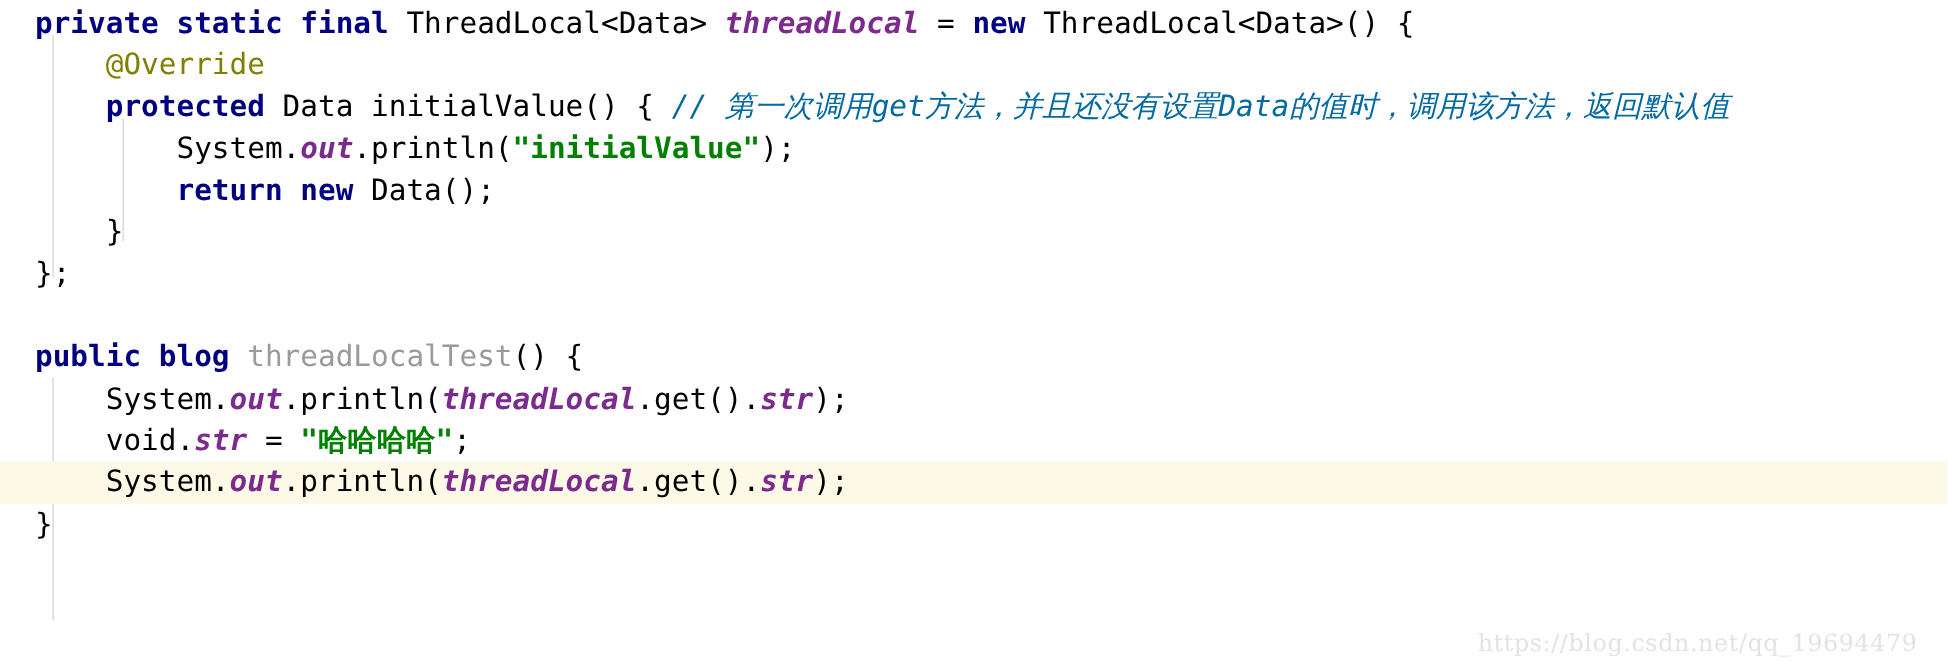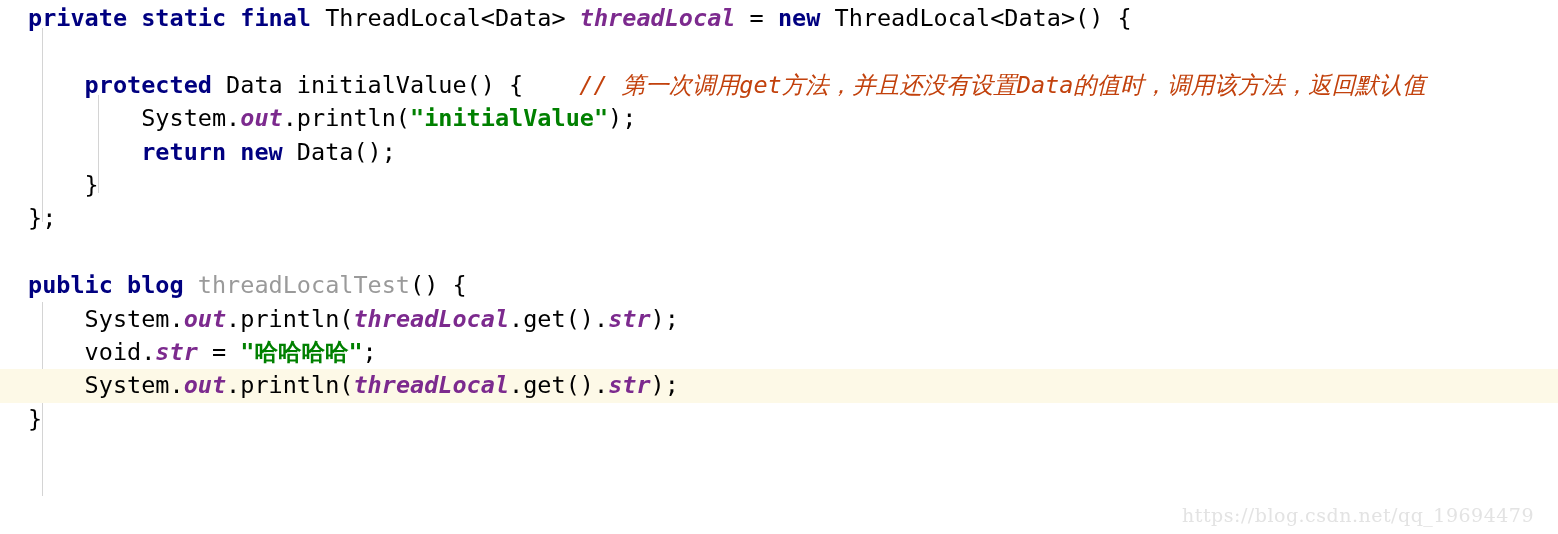--- a/index.html
+++ b/index.html
@@ -43,21 +43,21 @@
   }
 
   .line.highlight {
     background: #fdf9e7;
   }
 
   
   .kw      { color: #000080; font-weight: bold; }
   .ann     { color: #808000; }
   .str     { color: #008000; font-weight: bold; }
-  .cmt     { color: #c2410c; font-style: italic; margin-left: 42px; }
+  .cmt     { color: #0369a1; font-style: italic; }
   .fld     { color: #7c2a8e; font-weight: bold; font-style: italic; }
   .fld-s   { color: #7c2a8e; font-weight: bold; font-style: italic; }
   .mth     { color: #9a9a9a; }
   .plain   { color: #000000; }
 
   
   .guide {
     position: absolute;
     width: 1px;
     background: #d4d4d4;
@@ -82,21 +82,21 @@
 <div id="editor">
 
   <div class="guides-layer">
       <div class="guide" style="left: 42px; top: 28px; height: 194px; background: rgb(212, 212, 212);"></div>
       <div class="guide" style="left: 98px; top: 95px; height: 98px; background: rgb(212, 212, 212);"></div>
       <div class="guide" style="left: 42px; top: 302px; height: 194px; background: rgb(212, 212, 212);"></div>
     </div>
 
   <div class="code-lines">
       <div class="line"><span class="kw">private</span><span class="plain"> </span><span class="kw">static</span><span class="plain"> </span><span class="kw">final</span><span class="plain"> ThreadLocal&lt;Data&gt; </span><span class="fld">threadLocal</span><span class="plain"> = </span><span class="kw">new</span><span class="plain"> ThreadLocal&lt;Data&gt;() {</span></div>
-      <div class="line"><span class="plain">    </span></div>
+      <div class="line"><span class="plain">    </span><span class="ann">@Override</span></div>
       <div class="line"><span class="plain">    </span><span class="kw">protected</span><span class="plain"> Data initialValue() { </span><span class="cmt">// 第一次调用get方法，并且还没有设置Data的值时，调用该方法，返回默认值</span></div>
       <div class="line"><span class="plain">        System.</span><span class="fld">out</span><span class="plain">.println(</span><span class="str">"initialValue"</span><span class="plain">);</span></div>
       <div class="line"><span class="plain">        </span><span class="kw">return</span><span class="plain"> </span><span class="kw">new</span><span class="plain"> Data();</span></div>
       <div class="line"><span class="plain">    }</span></div>
       <div class="line"><span class="plain">};</span></div>
       <div class="line"><span class="plain"></span></div>
       <div class="line"><span class="kw">public</span><span class="plain"> </span><span class="kw">blog</span><span class="plain"> </span><span class="mth">threadLocalTest</span><span class="plain">() {</span></div>
       <div class="line"><span class="plain">    System.</span><span class="fld">out</span><span class="plain">.println(</span><span class="fld">threadLocal</span><span class="plain">.get().</span><span class="fld-s">str</span><span class="plain">);</span></div>
       <div class="line"><span class="plain">    void.</span><span class="fld-s">str</span><span class="plain"> = </span><span class="str">"哈哈哈哈"</span><span class="plain">;</span></div>
       <div class="line highlight" style="background: rgb(253, 249, 231);"><span class="plain">    System.</span><span class="fld">out</span><span class="plain">.println(</span><span class="fld">threadLocal</span><span class="plain">.get().</span><span class="fld-s">str</span><span class="plain">);</span></div>

